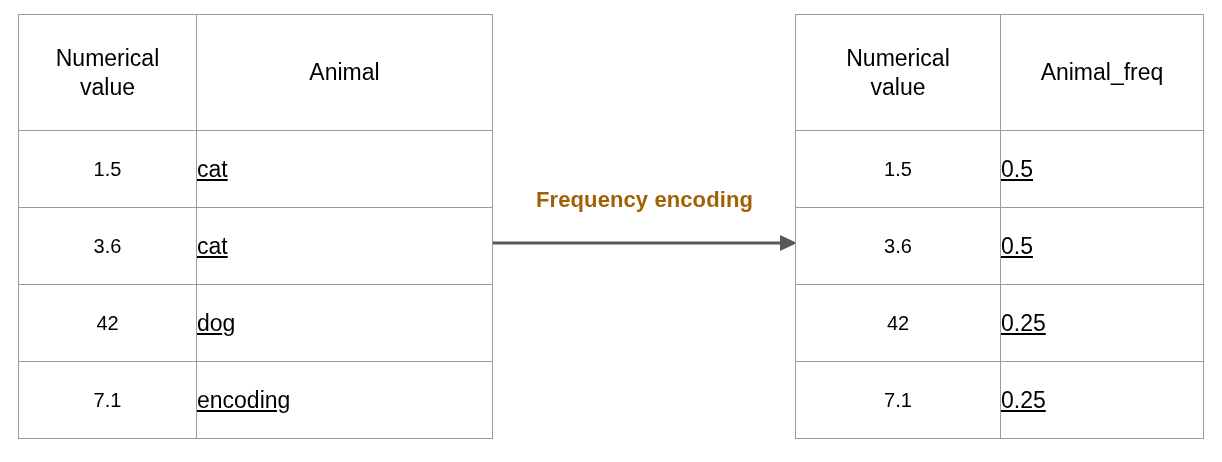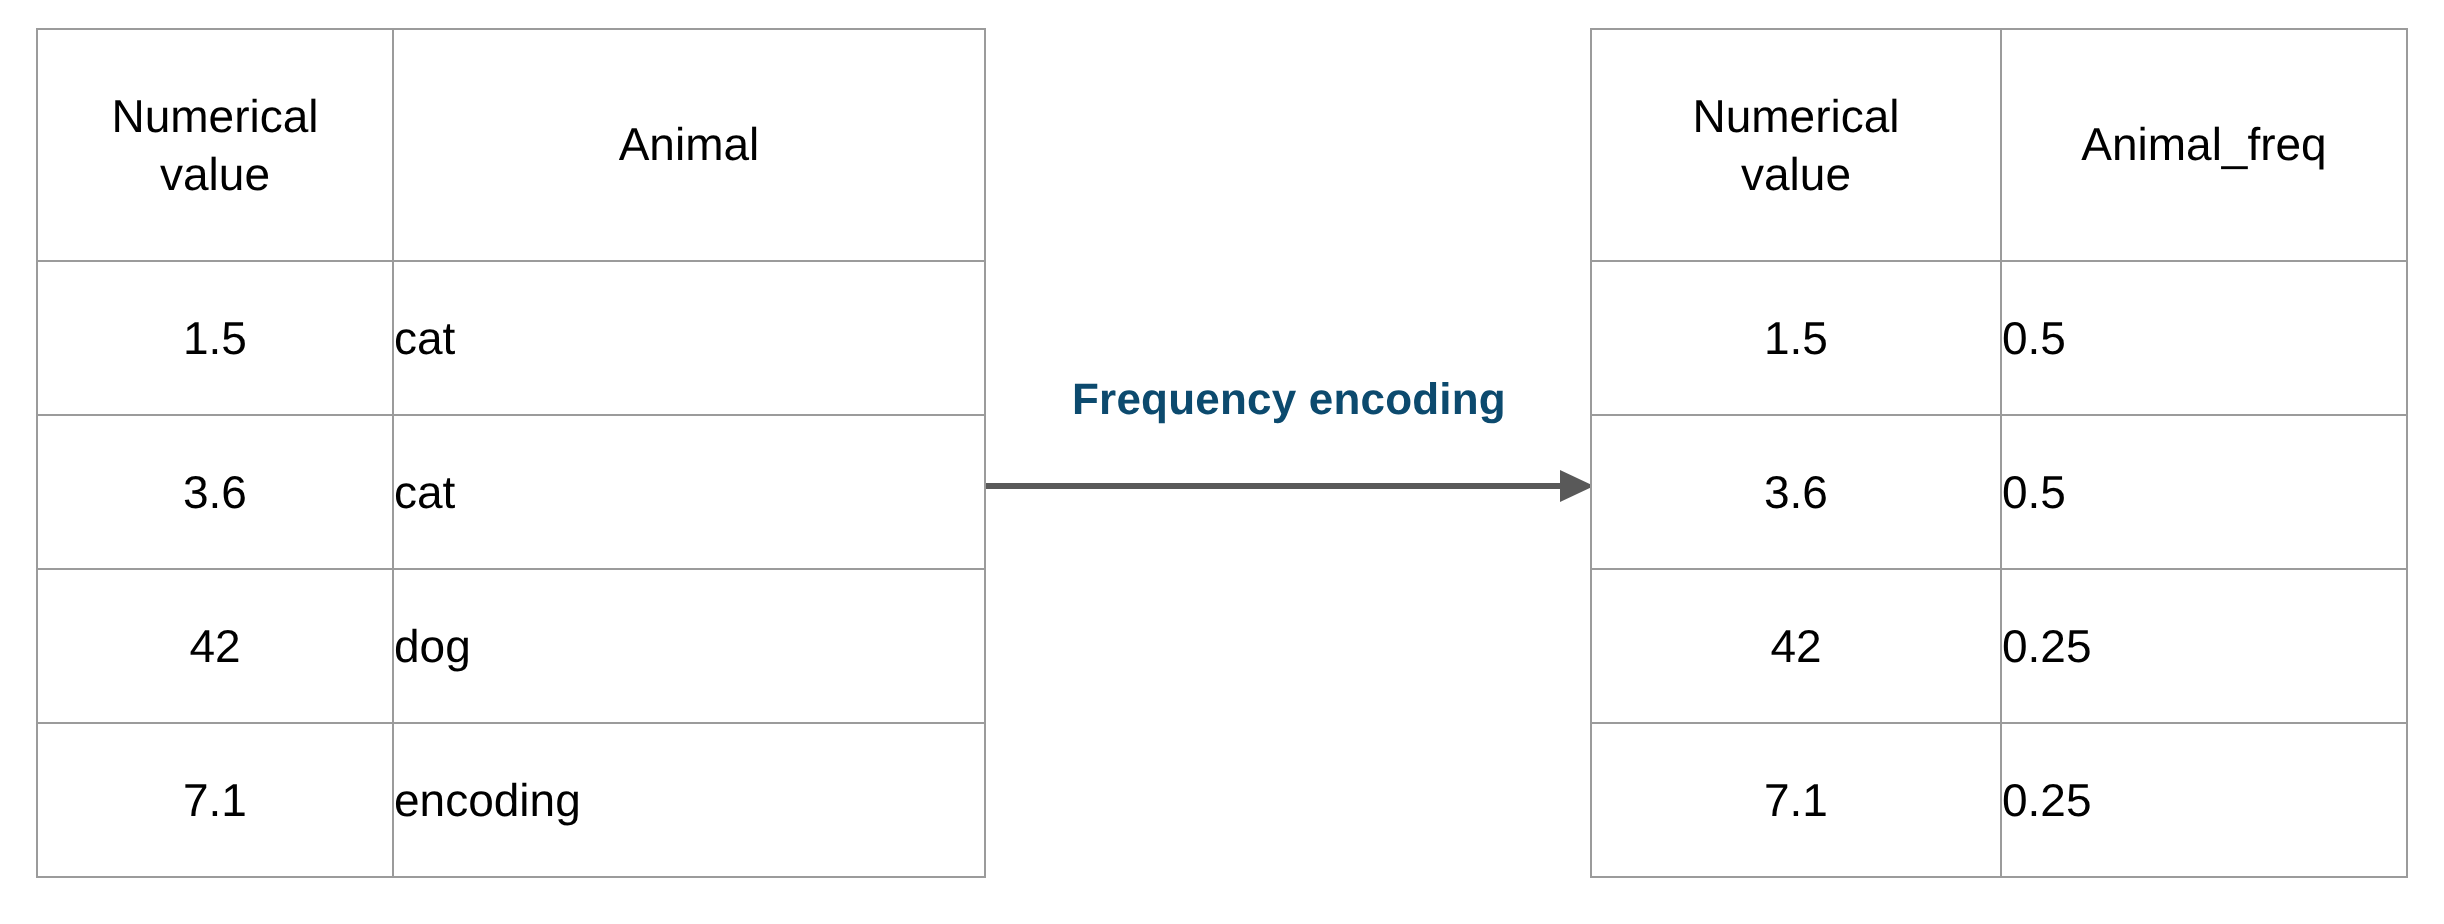--- a/index.html
+++ b/index.html
@@ -47,31 +47,32 @@
     line-height: 29px;
     color: #000000;
     padding: 4px 6px;
   }
   .hdr-cell .hdr-line {
     display: block;
   }
 
   .cell-num {
     text-align: center;
-    font-size: 23px;
+    font-size: 20px;
     line-height: 28px;
     color: #000000;
     padding: 4px 6px;
   }
   .cell-text {
     text-align: left;
     font-size: 23px;
     line-height: 28px;
     color: #000000;
     padding: 4px 6px 4px 14px;
+    text-decoration: underline;
   }
 
   
   #left-table {
     left: 18px;
     top: 14px;
     width: 474px;
   }
   #left-table col.c1 { width: 178px; }
   #left-table col.c2 { width: 296px; }
@@ -99,21 +100,21 @@
   }
   #transform-label {
     position: absolute;
     left: 0;
     top: 0;
     width: 305px;
     text-align: center;
     font-size: 22px;
     font-weight: bold;
     line-height: 28px;
-    color: #0c4a6e;
+    color: #a16207;
     letter-spacing: 0.1px;
     white-space: nowrap;
   }
   #transform-arrow {
     position: absolute;
     left: 0;
     top: 44px;
     width: 305px;
     height: 26px;
     display: block;

